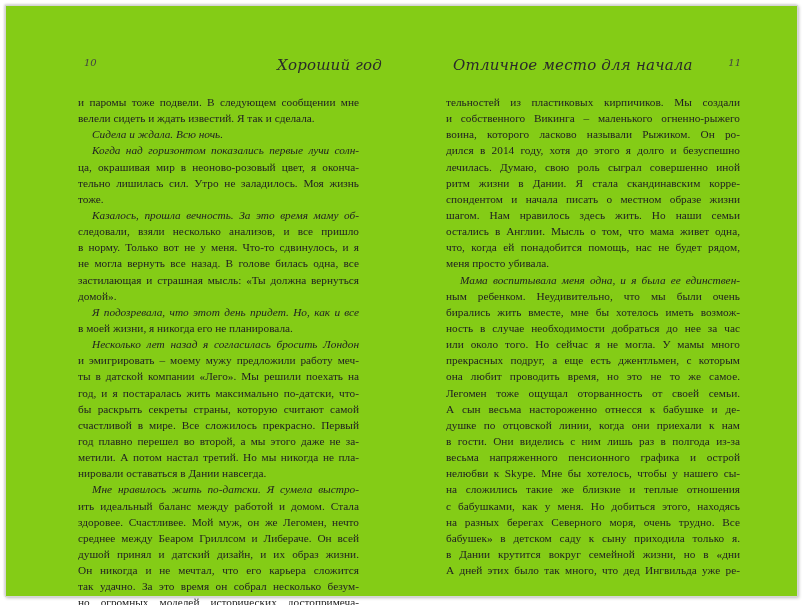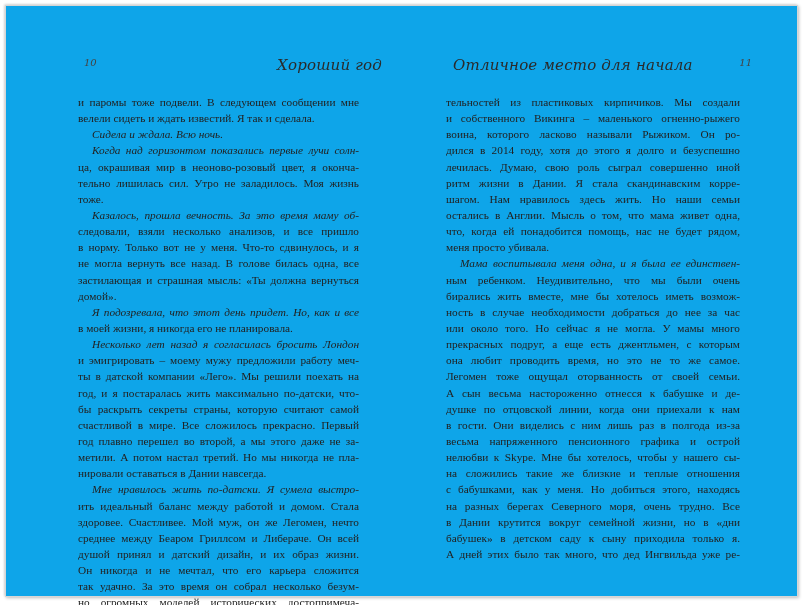--- a/index.html
+++ b/index.html
@@ -12,21 +12,21 @@
     height: 605px;
     position: relative;
     overflow: hidden;
   }
   .spread {
     position: absolute;
     left: 5px;
     top: 5px;
     width: 791px;
     height: 590px;
-    background: #0ea5e9;
+    background: #84cc16;
     border: 1px solid #d6d6d6;
     box-shadow: 1px 1px 3px rgba(0,0,0,0.25), -1px -1px 2px rgba(0,0,0,0.12);
   }
   .page {
     position: absolute;
     top: 0;
     height: 100%;
   }
   .page-left { left: 0; width: 395px; }
   .page-right { left: 395px; width: 396px; }
@@ -55,21 +55,21 @@
     position: absolute;
     top: 2px;
     white-space: nowrap;
   }
   .page-left .running-head { left: 72px; width: 280px; }
   .page-left .folio { left: 6px; }
   .page-left .title-script { right: -24px; }
 
   .page-right .running-head { left: 52px; width: 300px; }
   .page-right .title-script { left: 0; }
-  .page-right .folio { right: 1px; }
+  .page-right .folio { right: 12px; }
 
   .text-block {
     position: absolute;
     top: 88px;
     font-family: "Liberation Serif", "DejaVu Serif", serif;
     font-size: 11.3px;
     line-height: 16.15px;
     color: #222;
     text-align: justify;
   }
@@ -143,39 +143,40 @@
       <span class="title-script">Отличное место для начала</span>
       <span class="folio">11</span>
     </div>
     <div class="text-block" id="right-text">
         <span class="line">тельностей из пластиковых кирпичиков. Мы создали</span>
         <span class="line">и собственного Викинга – маленького огненно-рыжего</span>
         <span class="line">воина, которого ласково называли Рыжиком. Он ро-</span>
         <span class="line">дился в 2014 году, хотя до этого я долго и безуспешно</span>
         <span class="line">лечилась. Думаю, свою роль сыграл совершенно иной</span>
         <span class="line">ритм жизни в Дании. Я стала скандинавским корре-</span>
+        <span class="line">спондентом и начала писать о местном образе жизни</span>
         <span class="line">шагом. Нам нравилось здесь жить. Но наши семьи</span>
         <span class="line">остались в Англии. Мысль о том, что мама живет одна,</span>
         <span class="line">что, когда ей понадобится помощь, нас не будет рядом,</span>
         <span class="line last">меня просто убивала.</span>
         <span class="line indent">Мама воспитывала меня одна, и я была ее единствен-</span>
         <span class="line">ным ребенком. Неудивительно, что мы были очень</span>
         <span class="line">бирались жить вместе, мне бы хотелось иметь возмож-</span>
         <span class="line">ность в случае необходимости добраться до нее за час</span>
         <span class="line">или около того. Но сейчас я не могла. У мамы много</span>
         <span class="line">прекрасных подруг, а еще есть джентльмен, с которым</span>
         <span class="line">она любит проводить время, но это не то же самое.</span>
         <span class="line">Легомен тоже ощущал оторванность от своей семьи.</span>
         <span class="line">А сын весьма настороженно отнесся к бабушке и де-</span>
         <span class="line">душке по отцовской линии, когда они приехали к нам</span>
         <span class="line">в гости. Они виделись с ним лишь раз в полгода из-за</span>
         <span class="line">весьма напряженного пенсионного графика и острой</span>
         <span class="line">нелюбви к Skype. Мне бы хотелось, чтобы у нашего сы-</span>
         <span class="line">на сложились такие же близкие и теплые отношения</span>
         <span class="line">с бабушками, как у меня. Но добиться этого, находясь</span>
         <span class="line">на разных берегах Северного моря, очень трудно. Все</span>
+        <span class="line">бабушек» в детском саду к сыну приходила только я.</span>
         <span class="line">в Дании крутится вокруг семейной жизни, но в «дни</span>
-        <span class="line">бабушек» в детском саду к сыну приходила только я.</span>
         <span class="line">А дней этих было так много, что дед Ингвильда уже ре-</span>
       </div>
   </div>
 
 </div>
 
 </body></html>

